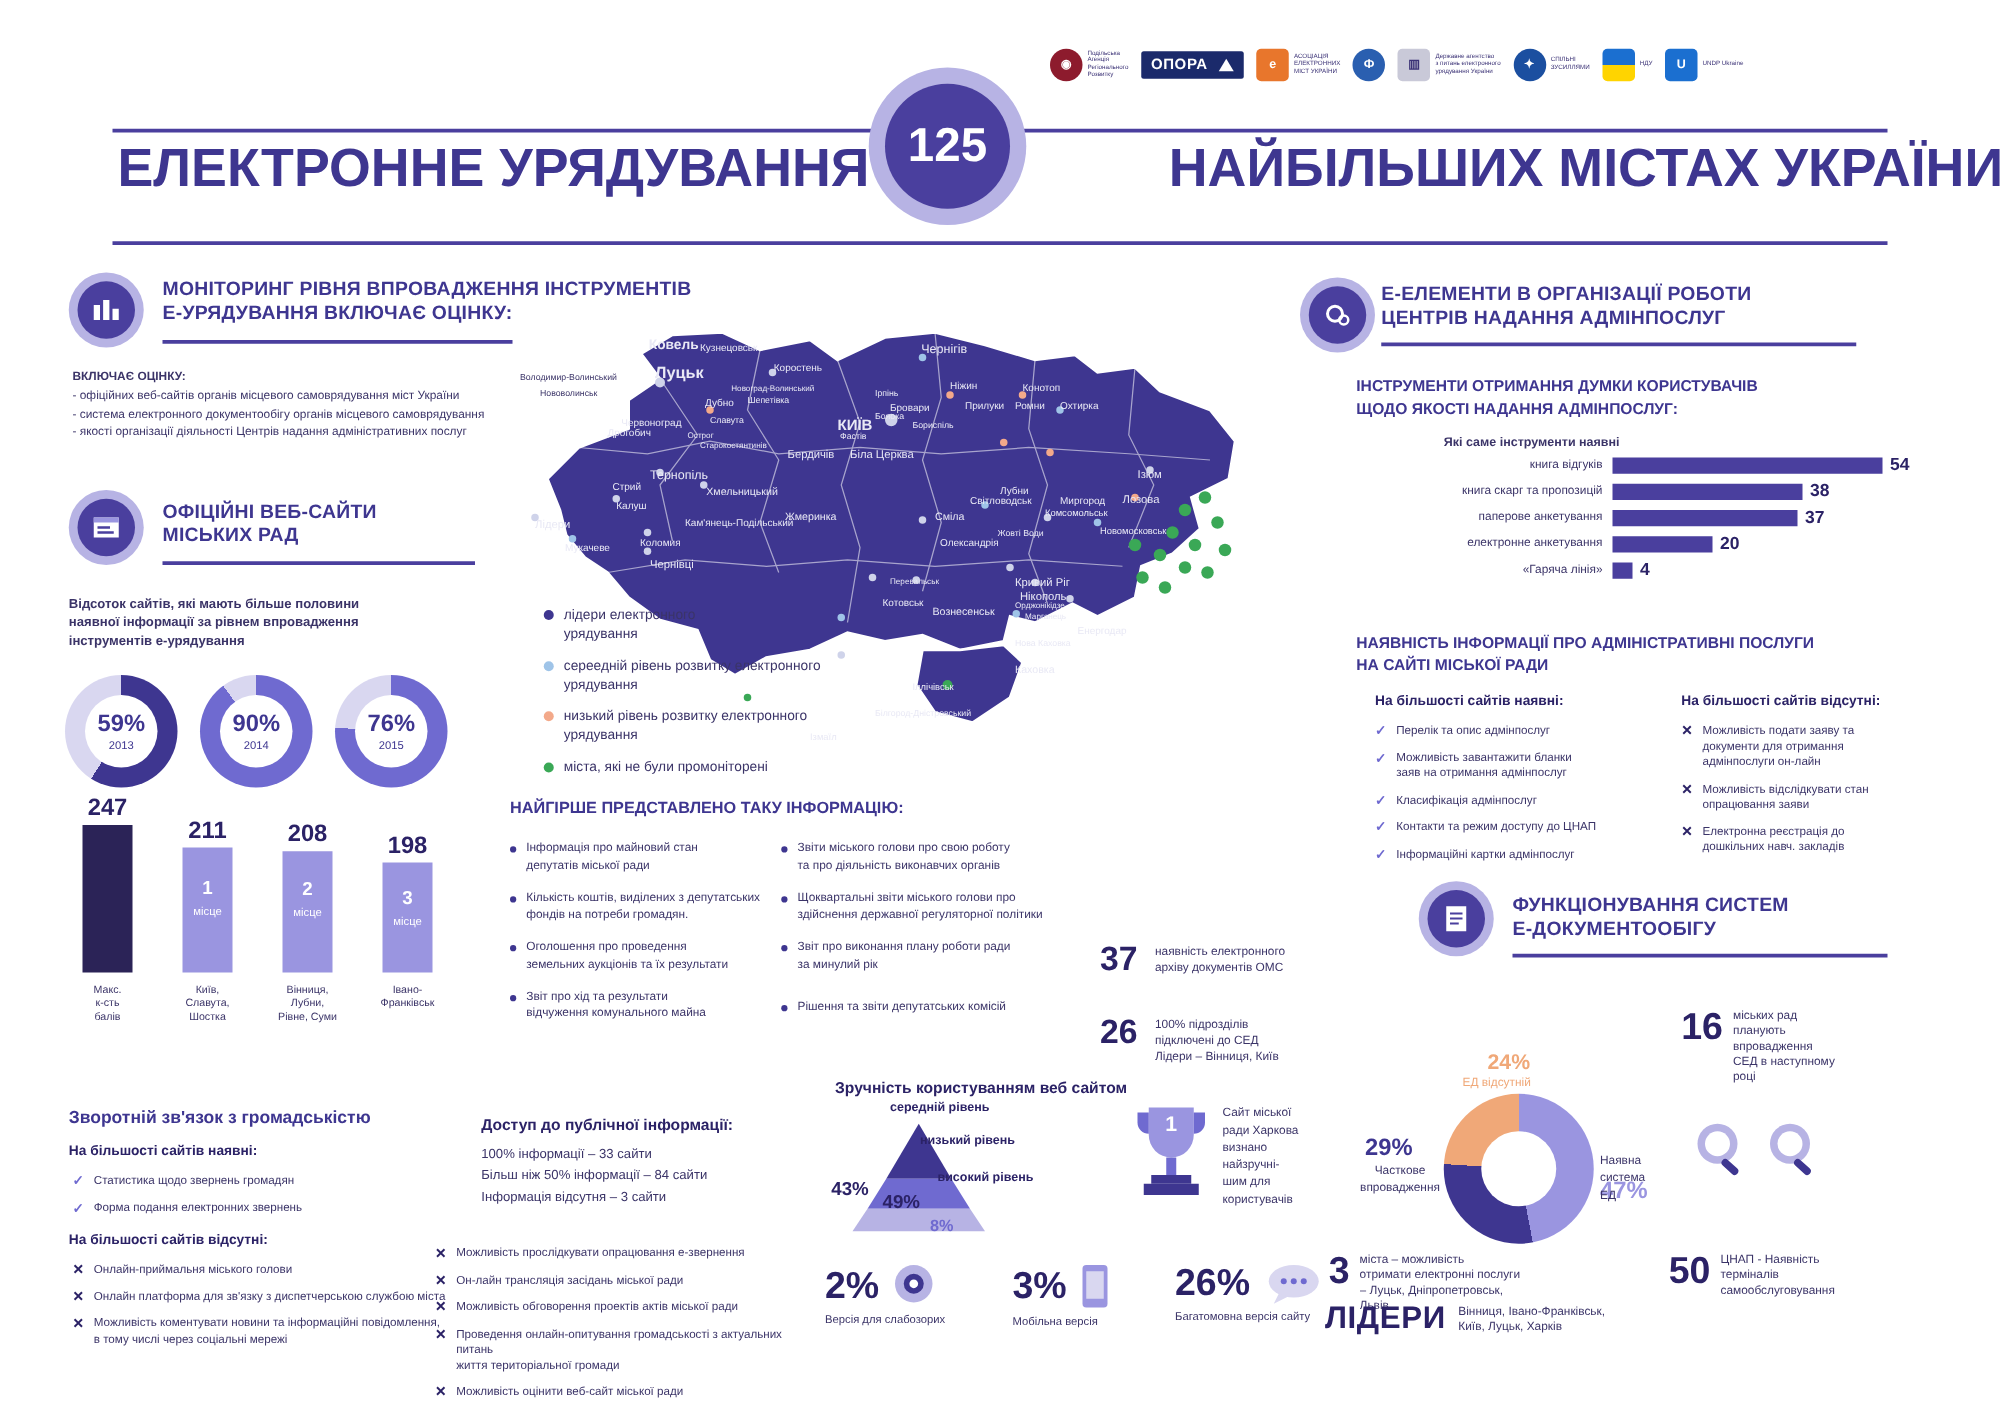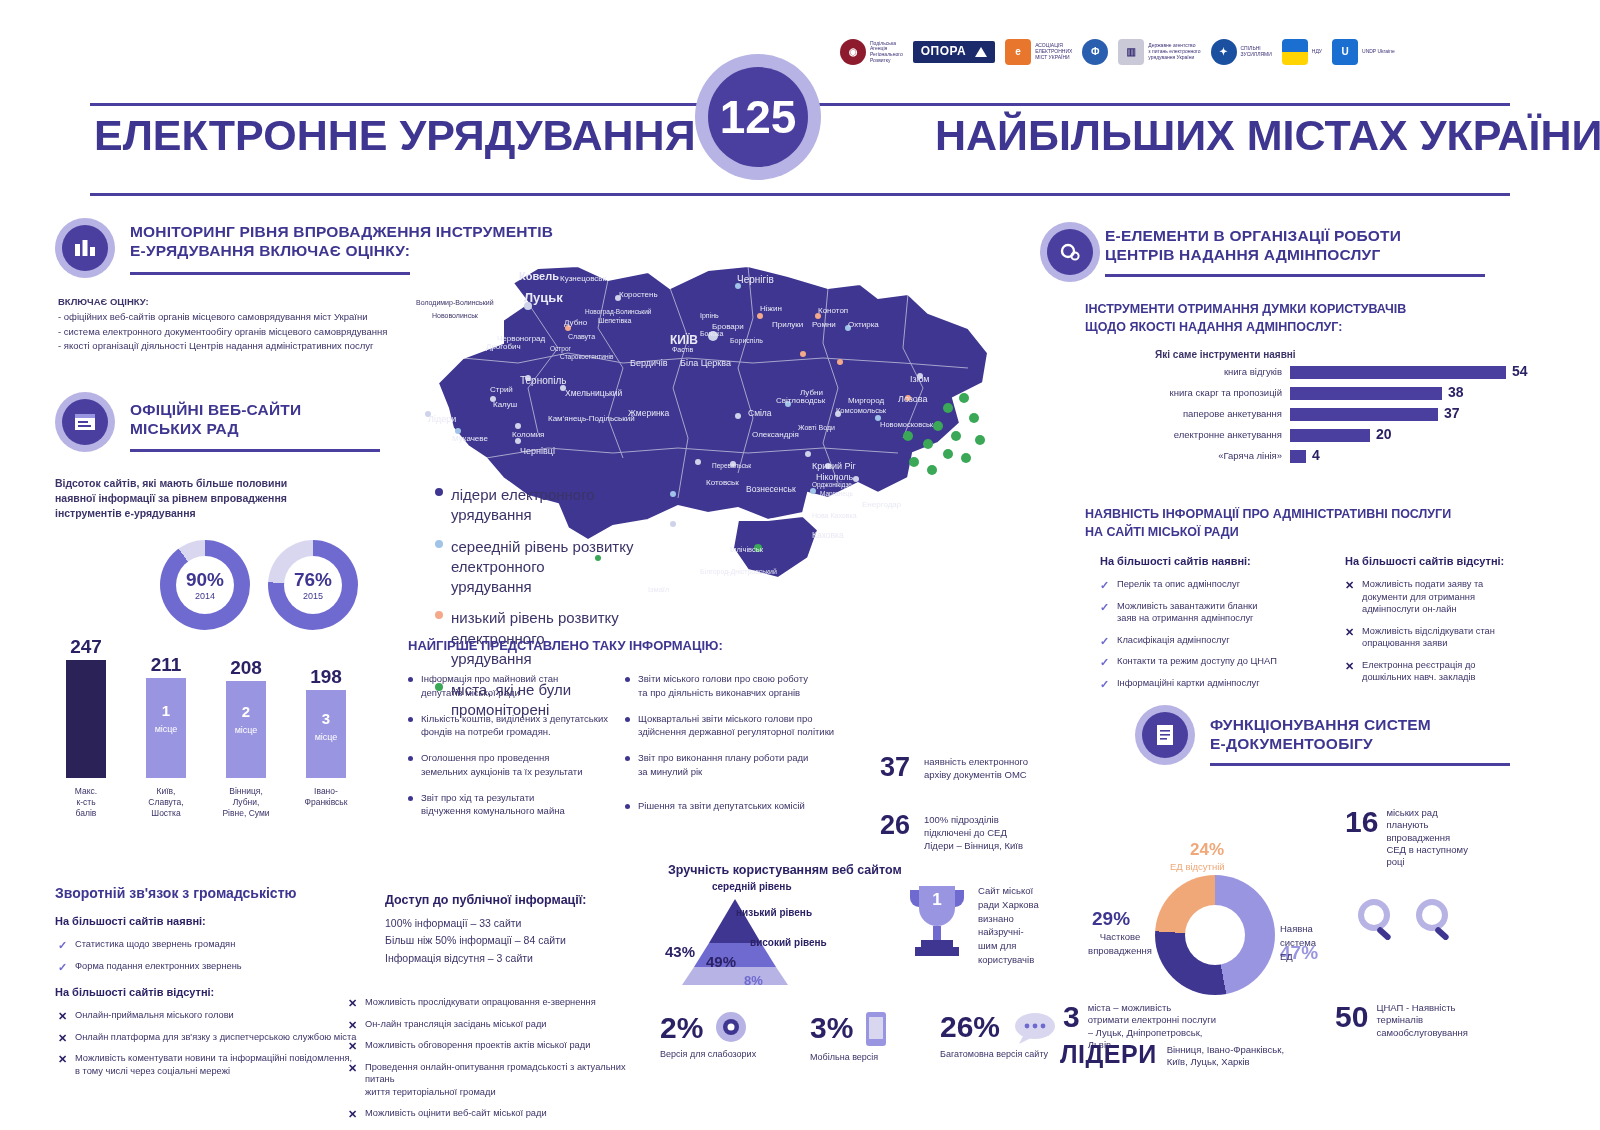--- a/index.html
+++ b/index.html
@@ -28,21 +28,21 @@
   .logo.l7 .mark{background:linear-gradient(#1b6fd0 50%,#ffd400 50%);}
   .logo.l8 .mark{background:#1b6fd0;}
 
   
   .title-wrap{position:absolute;top:95px;left:80px;width:1440px;height:105px;}
   .title-rule-top{position:absolute;top:8px;left:10px;width:1420px;height:3px;background:#4a3f9e;}
   .title-rule-bot{position:absolute;bottom:4px;left:10px;width:1420px;height:3px;background:#4a3f9e;}
   .title-text{position:absolute;top:16px;left:14px;font-size:43px;font-weight:bold;color:#3e3690;letter-spacing:0px;white-space:nowrap;}
   .title-text-2{position:absolute;top:16px;left:855px;font-size:43px;font-weight:bold;color:#3e3690;white-space:nowrap;}
   .circle125{position:absolute;left:695px;top:54px;width:126px;height:126px;border-radius:50%;background:#b7b3e4;display:flex;align-items:center;justify-content:center;}
-  .circle125 .inner{width:100px;height:100px;border-radius:50%;background:#4a3f9e;color:#fff;display:flex;align-items:center;justify-content:center;font-size:46px;font-weight:bold;}
+  .circle125 .inner{width:100px;height:100px;border-radius:50%;background:#4a3f9e;color:#fff;display:flex;align-items:center;justify-content:center;font-size:38px;font-weight:bold;}
 
   
   .badge{position:absolute;width:60px;height:60px;border-radius:50%;background:#b7b3e4;display:flex;align-items:center;justify-content:center;}
   .badge .core{width:46px;height:46px;border-radius:50%;background:#4a3f9e;display:flex;align-items:center;justify-content:center;color:#fff;font-size:20px;}
 
   .head-text{position:absolute;font-size:15.5px;font-weight:bold;color:#3e3690;line-height:1.25;letter-spacing:.2px;}
   .head-rule{position:absolute;height:3px;background:#4a3f9e;}
 
   .small{font-size:10.5px;line-height:1.45;color:#3b3468;}
 
@@ -58,21 +58,21 @@
 
   .bars{position:absolute;left:52px;top:648px;width:340px;height:190px;}
   .bar{position:absolute;bottom:60px;width:40px;}
   .bar .val{position:absolute;top:-24px;width:100%;text-align:center;font-size:19px;font-weight:bold;color:#2b2266;}
   .bar .col{position:absolute;bottom:0;width:100%;}
   .bar .place{position:absolute;width:100%;text-align:center;color:#fff;font-size:9px;line-height:1.2;}
   .bar .cap{position:absolute;top:100%;margin-top:8px;width:64px;left:-12px;text-align:center;font-size:8.5px;line-height:1.3;color:#3b3468;}
 
   
   .map-wrap{position:absolute;left:408px;top:258px;width:620px;height:400px;}
-  .map-legend{position:absolute;left:435px;top:485px;width:230px;font-size:15px;line-height:1.35;color:#3b3468;}
+  .map-legend{position:absolute;left:435px;top:485px;width:230px;font-size:11px;line-height:1.35;color:#3b3468;}
   .map-legend .row{position:relative;padding-left:16px;margin-bottom:11px;}
   .map-legend .dot{position:absolute;left:0;top:3px;width:8px;height:8px;border-radius:50%;}
   .city{position:absolute;font-size:8px;color:#e9e9f5;white-space:nowrap;}
   .city.dark{color:#3b3468;}
 
   
   .worst-title{position:absolute;left:408px;top:638px;font-size:13px;font-weight:bold;color:#3e3690;}
   .worst-col{position:absolute;font-size:9.5px;line-height:1.45;color:#3b3468;}
   .worst-col li{margin-bottom:12px;list-style:none;position:relative;padding-left:13px;}
   .worst-col li:before{content:"";position:absolute;left:0;top:5px;width:5px;height:5px;border-radius:50%;background:#3e3690;}
@@ -215,20 +215,26 @@
     </div>
   </div>
   <div class="head-text" style="left:130px;top:400px;width:320px;white-space:pre-line;">ОФІЦІЙНІ ВЕБ-САЙТИ
 МІСЬКИХ РАД</div>
   <div class="head-rule" style="left:130px;top:449px;width:250px;"></div>
   <div class="small" style="position:absolute;left:55px;top:476px;width:340px;white-space:pre-line;font-weight:bold;">Відсоток сайтів, які мають більше половини
 наявної інформації за рівнем впровадження
 інструментів е-урядування</div>
 
   <div class="pct-row">
+    <div class="donut" style="left:0;background:conic-gradient(#3e3690 0 59%, #d9d7f0 59% 100%);">
+      <div class="hole">
+        <div class="v">59%</div>
+        <div class="y">2013</div>
+      </div>
+    </div>
     <div class="donut" style="left:108px;background:conic-gradient(#6f6ad0 0 90%, #d9d7f0 90% 100%);">
       <div class="hole">
         <div class="v">90%</div>
         <div class="y">2014</div>
       </div>
     </div>
     <div class="donut" style="left:216px;background:conic-gradient(#6f6ad0 0 76%, #d9d7f0 76% 100%);">
       <div class="hole">
         <div class="v">76%</div>
         <div class="y">2015</div>

